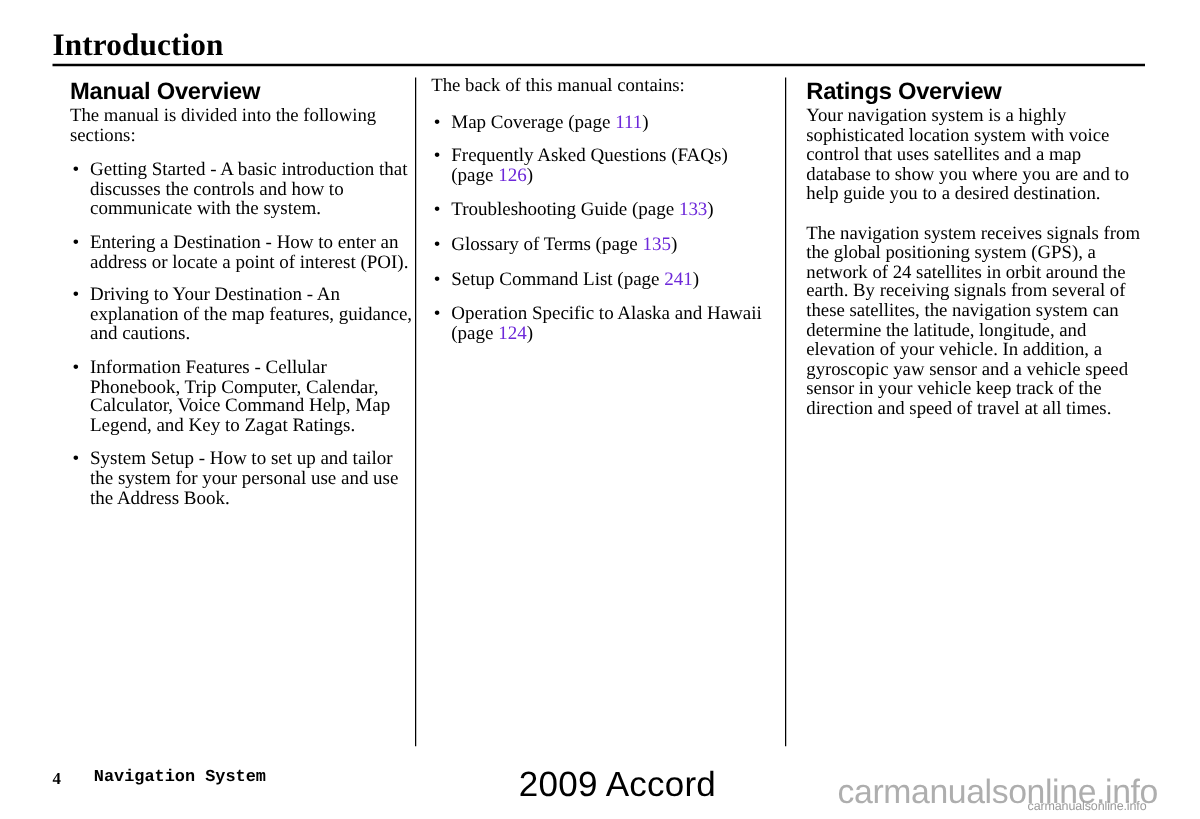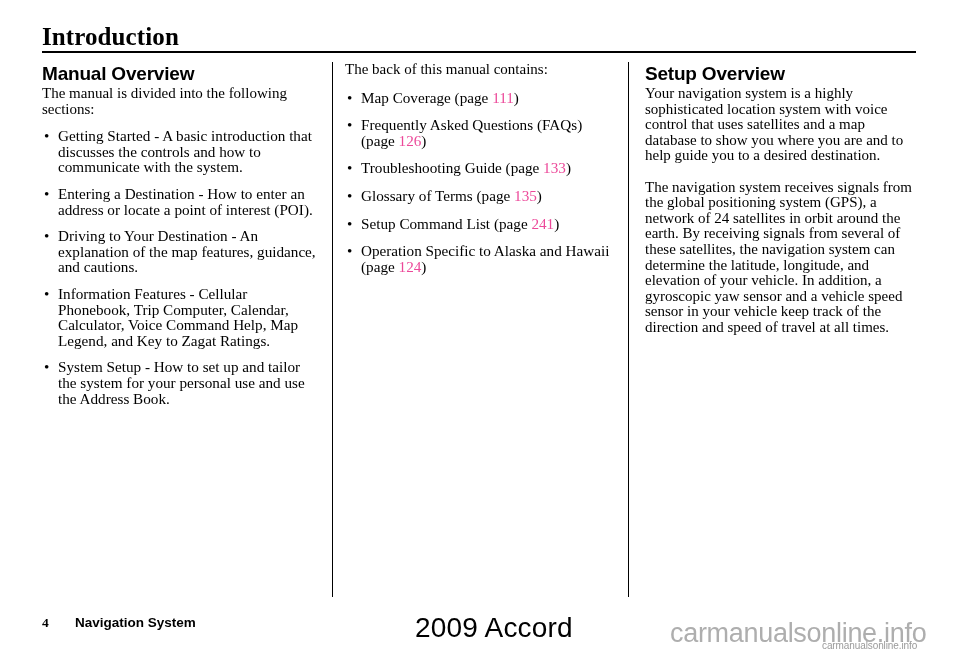--- a/index.html
+++ b/index.html
@@ -46,21 +46,21 @@
     border-left: 1px solid #000000;
   }
   .col-divider.first { left: 332px; }
   .col-divider.second { left: 628px; }
 
   
   .column {
     position: absolute;
     top: 62px;
   }
-  .col-left   { left: 42px;  width: 275px; }
+  .col-left   { left: 56px;  width: 275px; }
   .col-mid    { left: 345px; width: 272px; }
   .col-right  { left: 645px; width: 275px; }
 
   .section-heading {
     font-family: "Liberation Sans", sans-serif;
     font-weight: bold;
     font-size: 19px;
     line-height: 23px;
     margin: 0 0 1px 0;
     letter-spacing: -0.2px;
@@ -93,38 +93,38 @@
     left: 2px;
     top: 0;
     font-size: 15.2px;
     line-height: 15.6px;
   }
   .col-mid ul.bullets li { margin-top: 12px; }
   .col-mid ul.bullets { margin-top: 1px; }
   .col-left ul.bullets { margin-top: 4px; }
 
   .pagelink {
-    color: #ec4899;
+    color: #6d28d9;
   }
 
   
   .footer-pagenum {
     position: absolute;
     left: 42px;
     top: 615px;
     font-family: "Liberation Serif", serif;
     font-weight: bold;
     font-size: 13.5px;
     line-height: 16px;
   }
   .footer-section {
     position: absolute;
     left: 75px;
     top: 615px;
-    font-family: Liberation Sans, sans-serif;
+    font-family: Liberation Mono, monospace;
     font-weight: bold;
     font-size: 13.5px;
     line-height: 16px;
   }
   .footer-model {
     position: absolute;
     left: 415px;
     top: 615px;
     font-family: "Liberation Sans", sans-serif;
     font-size: 28px;
@@ -216,21 +216,21 @@
       <span>Setup Command List (page </span><span class="pagelink">241</span><span>)</span>
     </li>
     <li>
       <span class="bullet-dot">•</span>
       <span>Operation Specific to Alaska and Hawaii (page </span><span class="pagelink">124</span><span>)</span>
     </li>
   </ul>
 </div>
 
 <div class="column col-right">
-  <div class="section-heading">Setup Overview</div>
+  <div class="section-heading">Ratings Overview</div>
   <p class="body-text">Your navigation system is a highly sophisticated location system with voice control that uses satellites and a map database to show you where you are and to help guide you to a desired destination.</p>
   <p class="body-text">The navigation system receives signals from the global positioning system (GPS), a network of 24 satellites in orbit around the earth. By receiving signals from several of these satellites, the navigation system can determine the latitude, longitude, and elevation of your vehicle. In addition, a gyroscopic yaw sensor and a vehicle speed sensor in your vehicle keep track of the direction and speed of travel at all times.</p>
 </div>
 
 <div class="footer-pagenum">4</div>
 <div class="footer-section">Navigation System</div>
 <div class="footer-model">2009  Accord</div>
 
 <div class="watermark-main">carmanualsonline.info</div>
 <div class="watermark-small">carmanualsonline.info</div>

